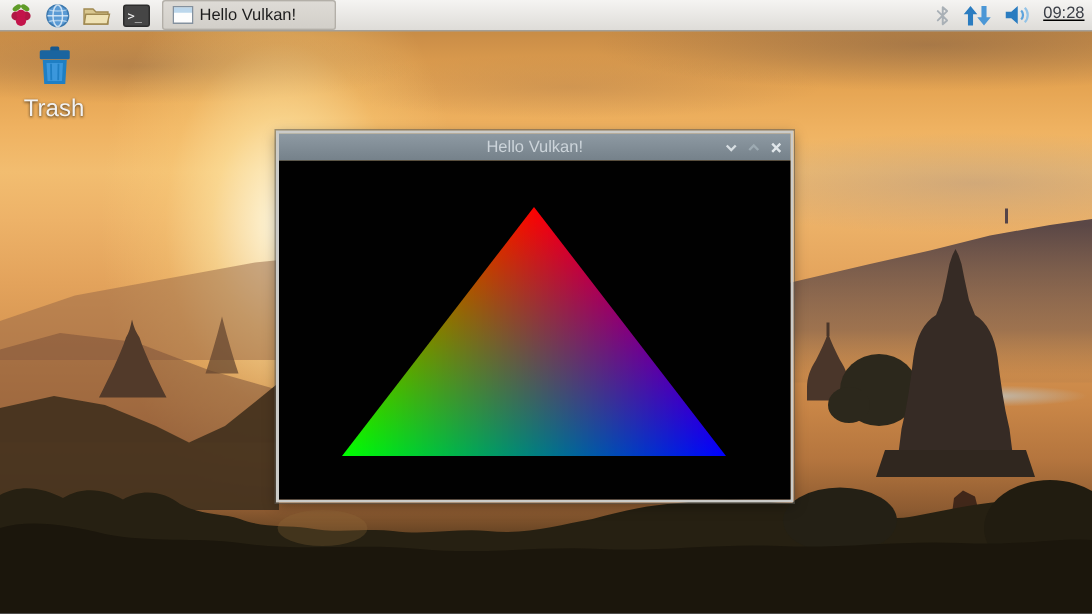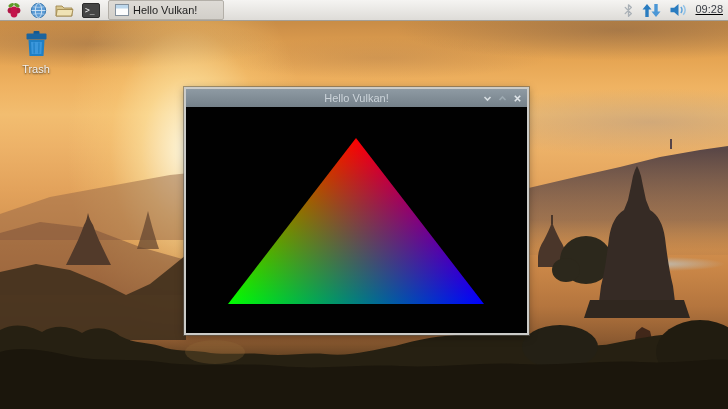--- a/index.html
+++ b/index.html
@@ -28,21 +28,21 @@
   .task-button{height:18px;display:flex;align-items:center;gap:4px;padding:0 6px;margin-left:3px;
     background:linear-gradient(#dedbd6,#d2cfc9);border:1px solid #b3afa8;border-radius:2px;width:102px;}
   .task-button .label{font-size:11px;color:#1d1d1d;white-space:nowrap;overflow:hidden;}
   .terminal-box{width:18px;height:15px;background:#454545;border:1px solid #2c2c2c;border-radius:2px;
     color:#f2f2f2;font-family:"DejaVu Sans Mono",monospace;font-size:8px;line-height:13px;text-align:left;padding-left:2px;box-sizing:border-box;}
   .tray{margin-left:auto;display:flex;align-items:flex-start;gap:7px;padding-right:2px;text-decoration:underline;}
   .clock{font-size:11px;color:#3a3e46;}
 
   
   .trash{position:absolute;left:13px;top:30px;width:46px;text-align:center;z-index:10;}
-  .trash .label{font-size:11px;color:#f2f2f2;text-shadow:0 1px 2px rgba(0,0,0,.75);margin-top:1px;}
+  .trash .label{font-size:16px;color:#f2f2f2;text-shadow:0 1px 2px rgba(0,0,0,.75);margin-top:1px;}
 
   
   .window{position:absolute;left:184px;top:87px;width:345px;height:248px;
     border:2px solid #cbcbc8;box-shadow:0 0 0 1px rgba(95,92,86,.55),0 2px 8px rgba(0,0,0,.35);
     box-sizing:border-box;z-index:20;display:flex;flex-direction:column;}
   .titlebar{height:18px;flex:0 0 18px;background:linear-gradient(#8e9aa3,#75818a);
     position:relative;display:flex;align-items:center;}
   .title{position:absolute;left:0;right:0;text-align:center;font-size:11px;color:#ccd4da;}
   .controls{position:absolute;right:5px;top:0;bottom:0;display:flex;align-items:center;gap:5px;}
   .ctrl{width:10px;height:10px;display:flex;align-items:center;justify-content:center;}

